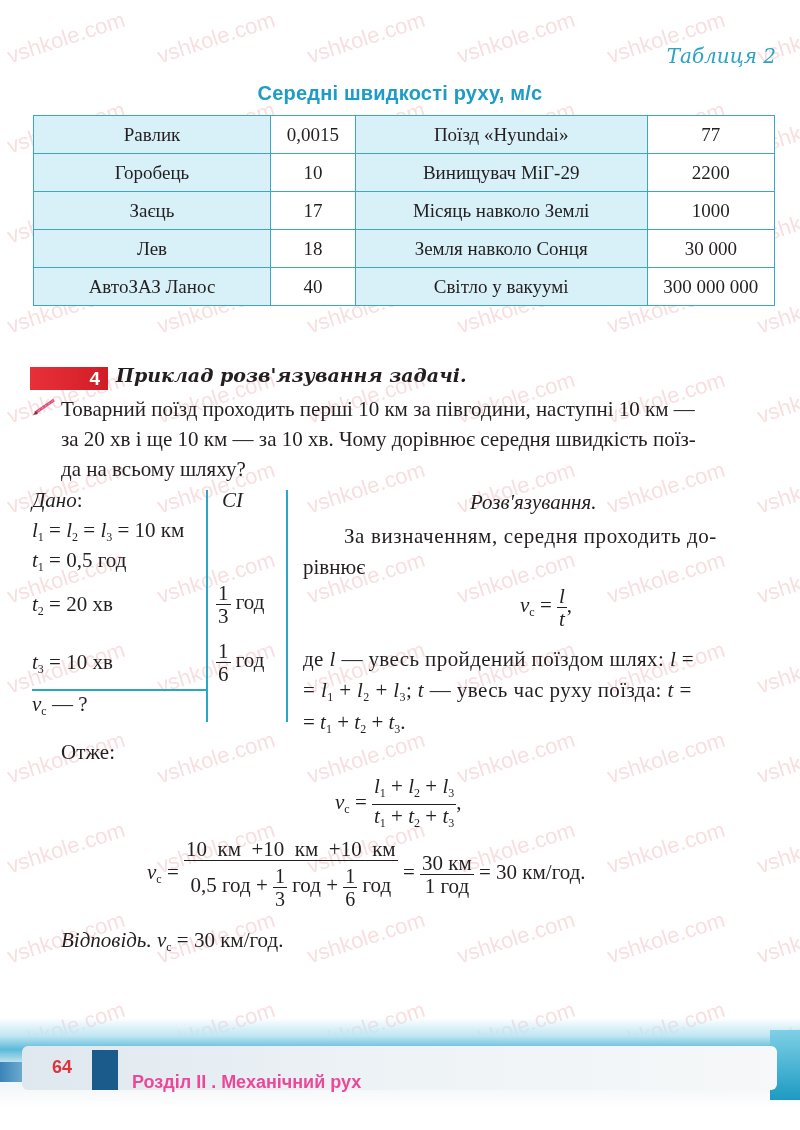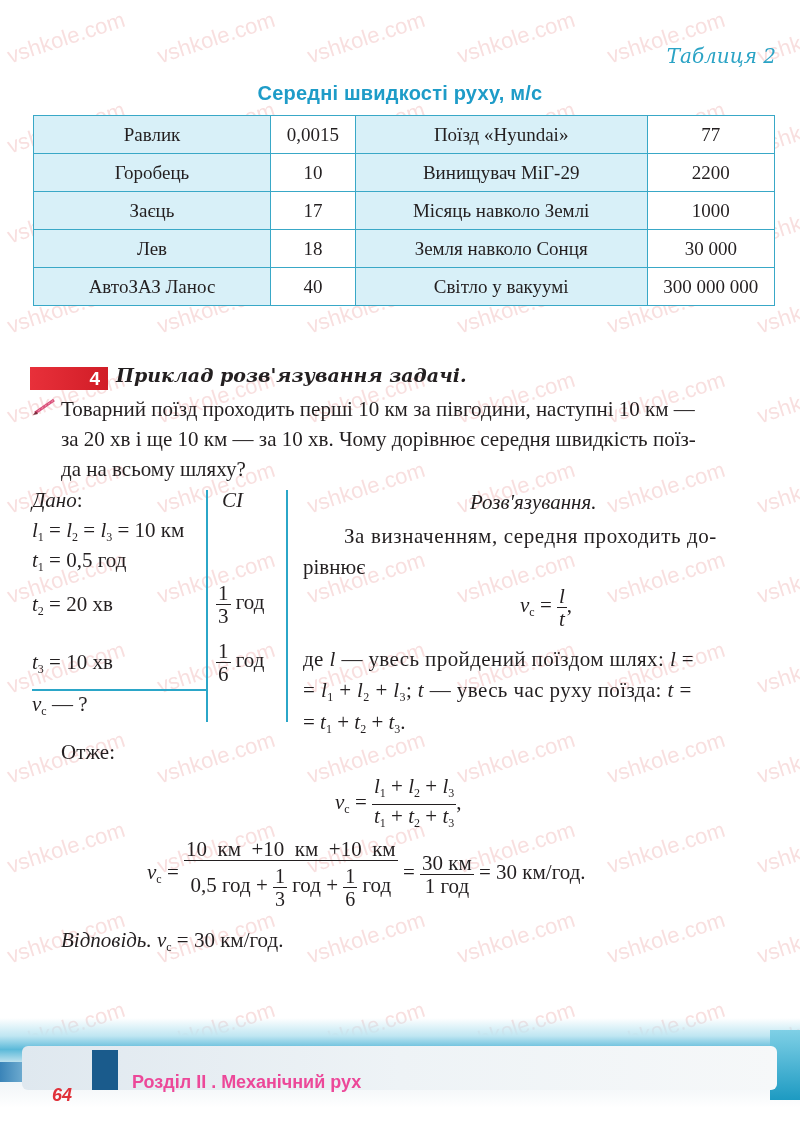--- a/index.html
+++ b/index.html
@@ -84,22 +84,22 @@
       left:0; top:1018px; width:800px; height:90px; z-index:1;
       background:linear-gradient(180deg, rgba(255,255,255,0) 0%, #bfe6f2 20%, #5bb9d9 35%, #e9f3f7 55%, #f5f8fa 80%, rgba(255,255,255,0) 100%);
     }
     .footer-bar {
       left:22px; top:1046px; width:755px; height:44px; z-index:2;
       background:linear-gradient(90deg,#dfe8ef 0%, #eef3f6 50%, #f6f8f9 100%);
       border-radius:6px;
     }
     .footer-block { left:92px; top:1050px; width:26px; height:40px; background:#1a5b8c; z-index:3; }
     .page-num {
-      left:52px; top:1085px; font-family:"Liberation Sans", sans-serif; font-weight:bold;
-      font-size:18px; color:#e0323b; z-index:3;font-style:italic;
+      left:52px; top:1057px; font-family:"Liberation Sans", sans-serif; font-weight:bold;
+      font-size:18px; color:#e0323b; z-index:3;
     }
     .chapter {
       left:132px; top:1057px; font-family:"Liberation Sans", sans-serif; font-weight:bold;
       font-size:18px; color:#ec4899; z-index:3;margin-top:15px;
     }
     .footer-left-stripe { left:0; top:1062px; width:45px; height:20px; background:linear-gradient(90deg,#3a84b8,#9fd0e6); z-index:2; }
     .footer-right-stripe { left:770px; top:1030px; width:30px; height:70px; background:linear-gradient(180deg,#7fd0e6,#1d9ac2); z-index:2; }
   </style>
 </head>
 <body>

